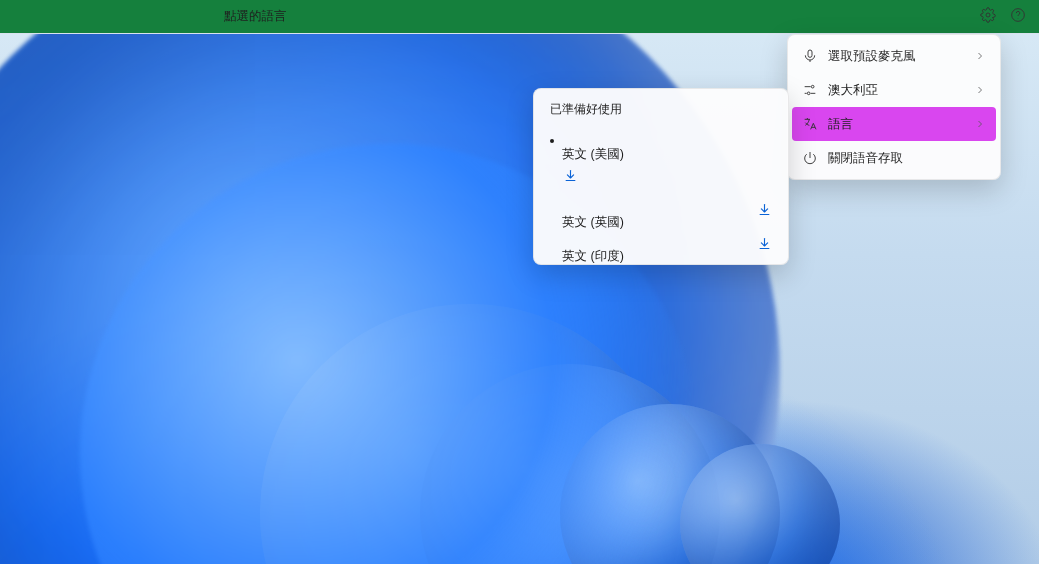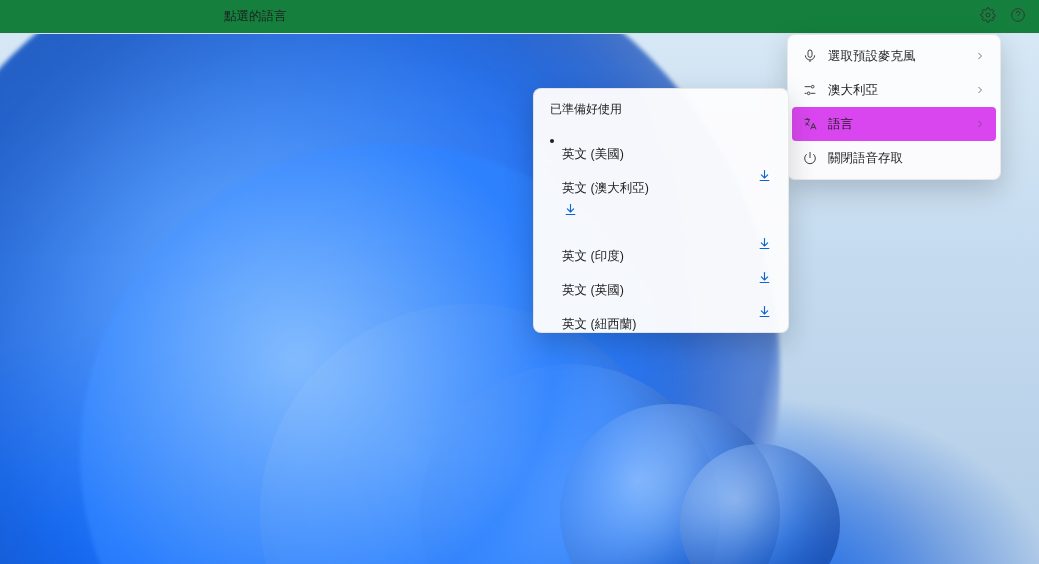--- a/index.html
+++ b/index.html
@@ -206,62 +206,42 @@
 
   <div class="section-title">已準備好使用</div>
 
   <div class="lang-row">
     <span class="bullet"></span>
     <span class="label">英文 (美國)</span>
   </div>
 
 
   <div class="lang-row">
-    <span class="label">英文 (澳大利亞)</span>
     <span class="dl">
         <svg viewBox="0 0 24 24">
           <path d="M12 4v11"></path>
           <path d="M7 11l5 5 5-5"></path>
           <path d="M5 20h14"></path>
         </svg>
       </span>
   </div>
   <div class="lang-row">
+    <span class="label">英文 (英國)</span>
     <span class="dl">
         <svg viewBox="0 0 24 24">
           <path d="M12 4v11"></path>
           <path d="M7 11l5 5 5-5"></path>
           <path d="M5 20h14"></path>
         </svg>
       </span>
   </div>
   <div class="lang-row">
     <span class="label">英文 (印度)</span>
     <span class="dl">
         <svg viewBox="0 0 24 24">
           <path d="M12 4v11"></path>
           <path d="M7 11l5 5 5-5"></path>
           <path d="M5 20h14"></path>
         </svg>
       </span>
   </div>
-  <div class="lang-row">
-    <span class="label">英文 (英國)</span>
-    <span class="dl">
-        <svg viewBox="0 0 24 24">
-          <path d="M12 4v11"></path>
-          <path d="M7 11l5 5 5-5"></path>
-          <path d="M5 20h14"></path>
-        </svg>
-      </span>
-  </div>
-  <div class="lang-row">
-    <span class="label">英文 (紐西蘭)</span>
-    <span class="dl">
-        <svg viewBox="0 0 24 24">
-          <path d="M12 4v11"></path>
-          <path d="M7 11l5 5 5-5"></path>
-          <path d="M5 20h14"></path>
-        </svg>
-      </span>
-  </div>
 
 </div>
 
 </body></html>

